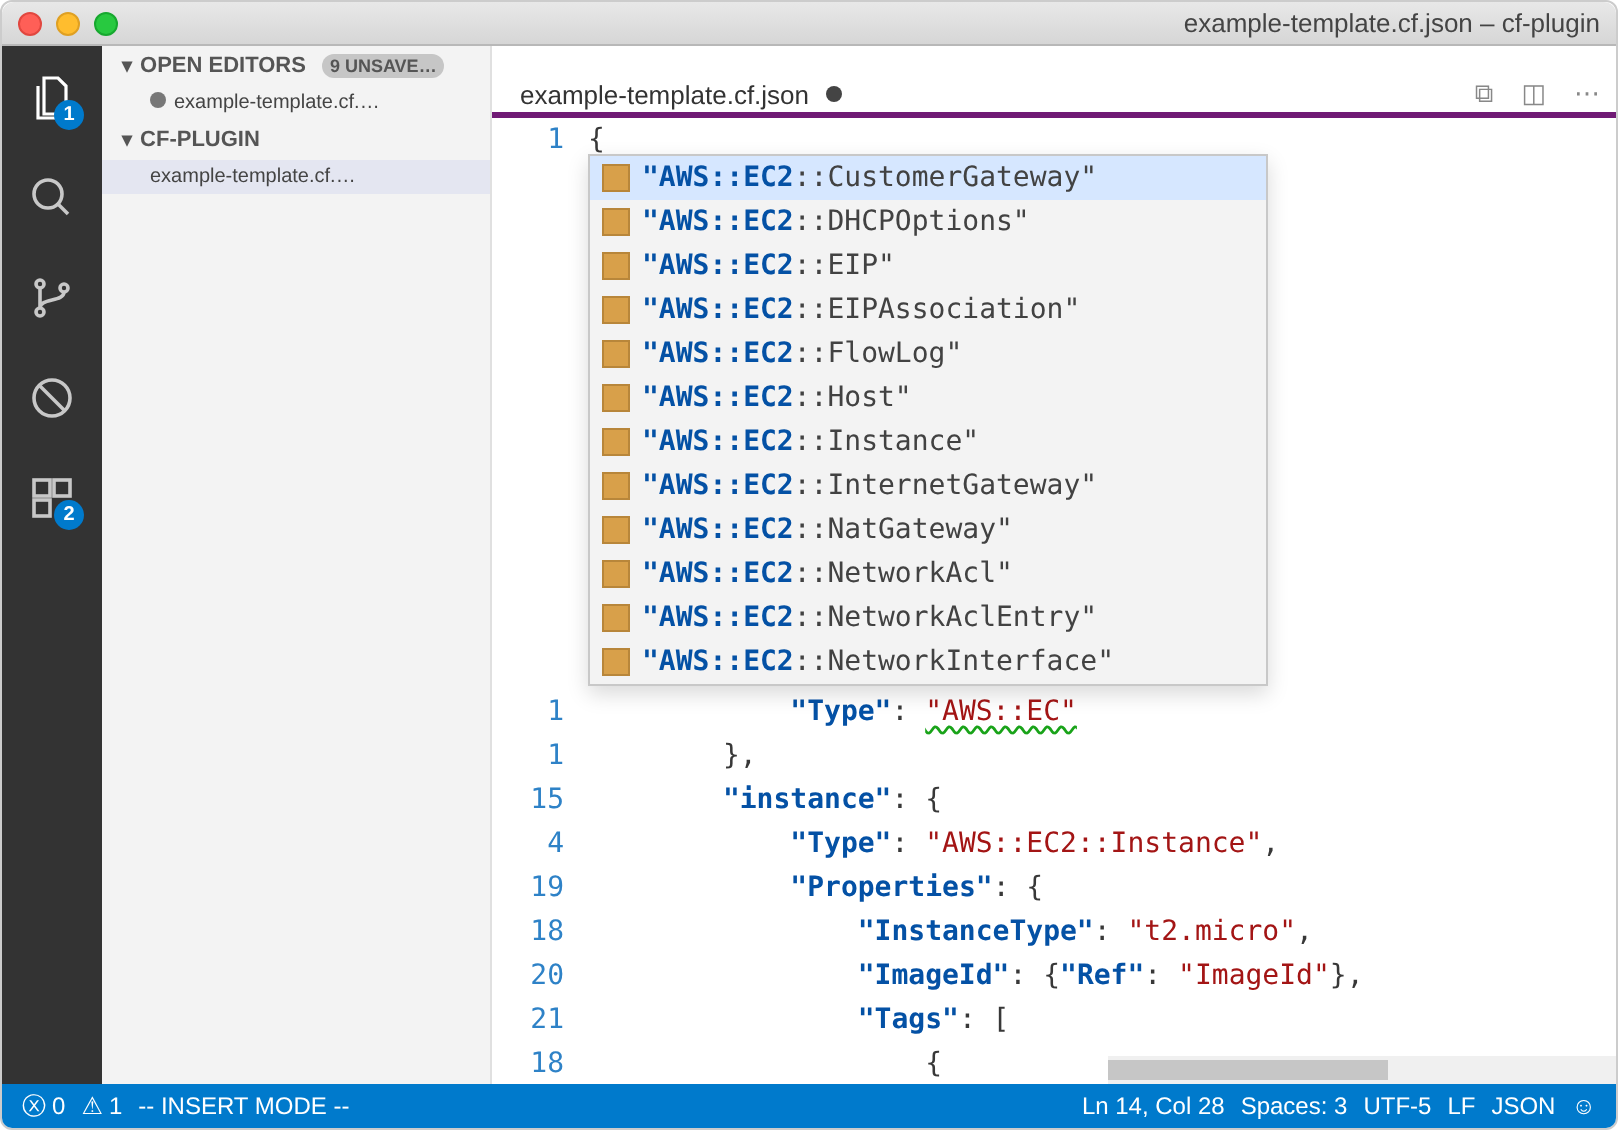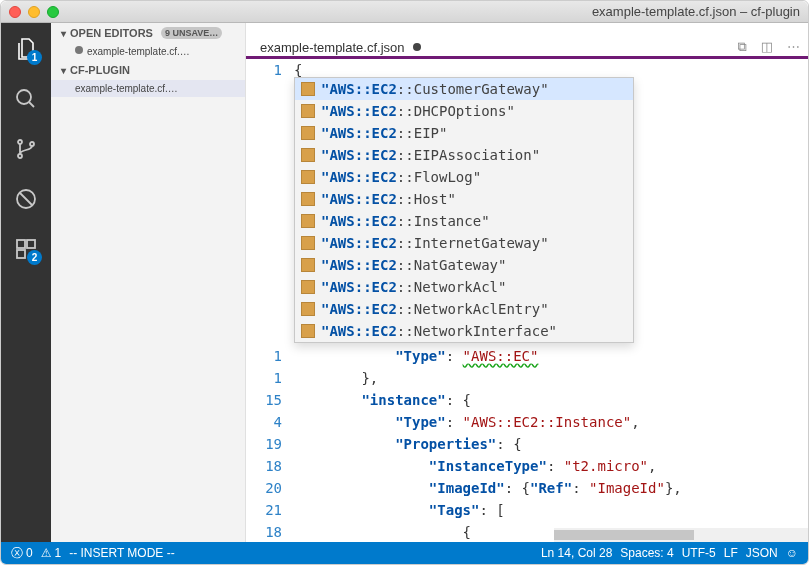--- a/index.html
+++ b/index.html
@@ -247,18 +247,18 @@
       <span class="sicon">ⓧ</span>
       <span>0</span>
     </span>
   <span>
       <span class="sicon">⚠</span>
       <span>1</span>
     </span>
   <span>-- INSERT MODE --</span>
   <span class="grow"></span>
   <span>Ln 14, Col 28</span>
-  <span>Spaces: 4</span>
+  <span>Spaces: 3</span>
   <span>UTF-5</span>
   <span>LF</span>
   <span>JSON</span>
   <span>☺</span>
 </div>
 
 </body></html>

